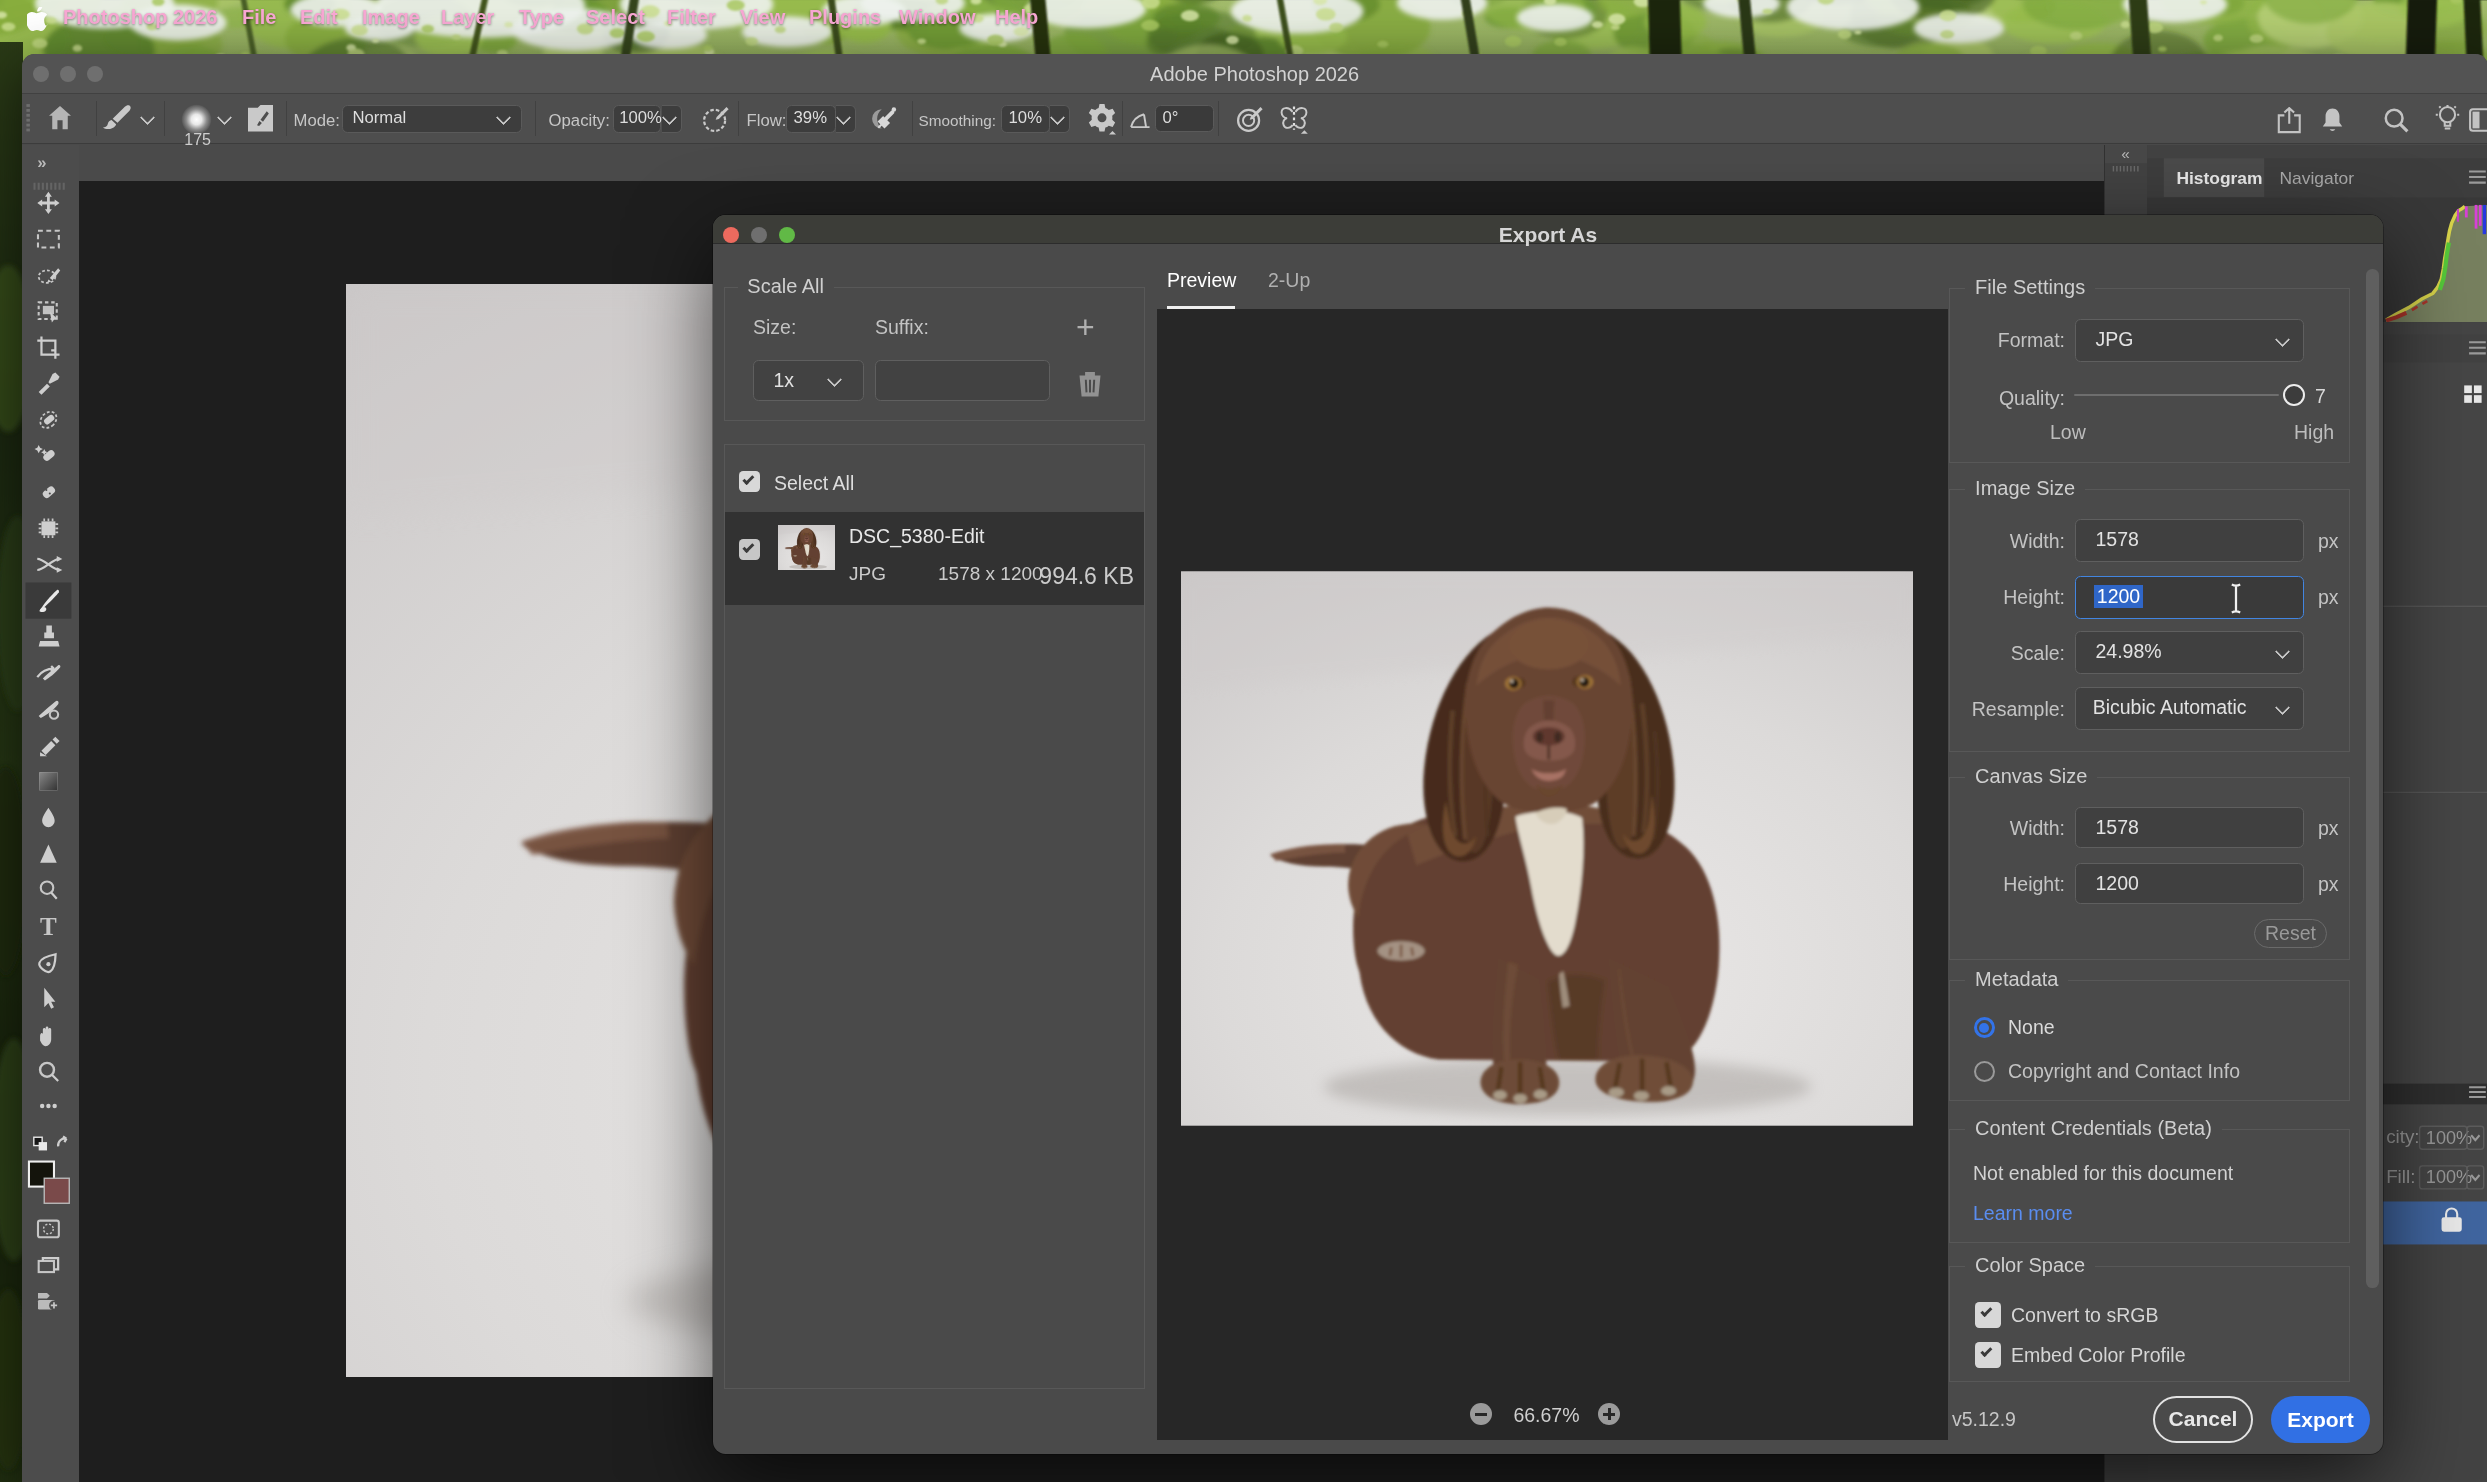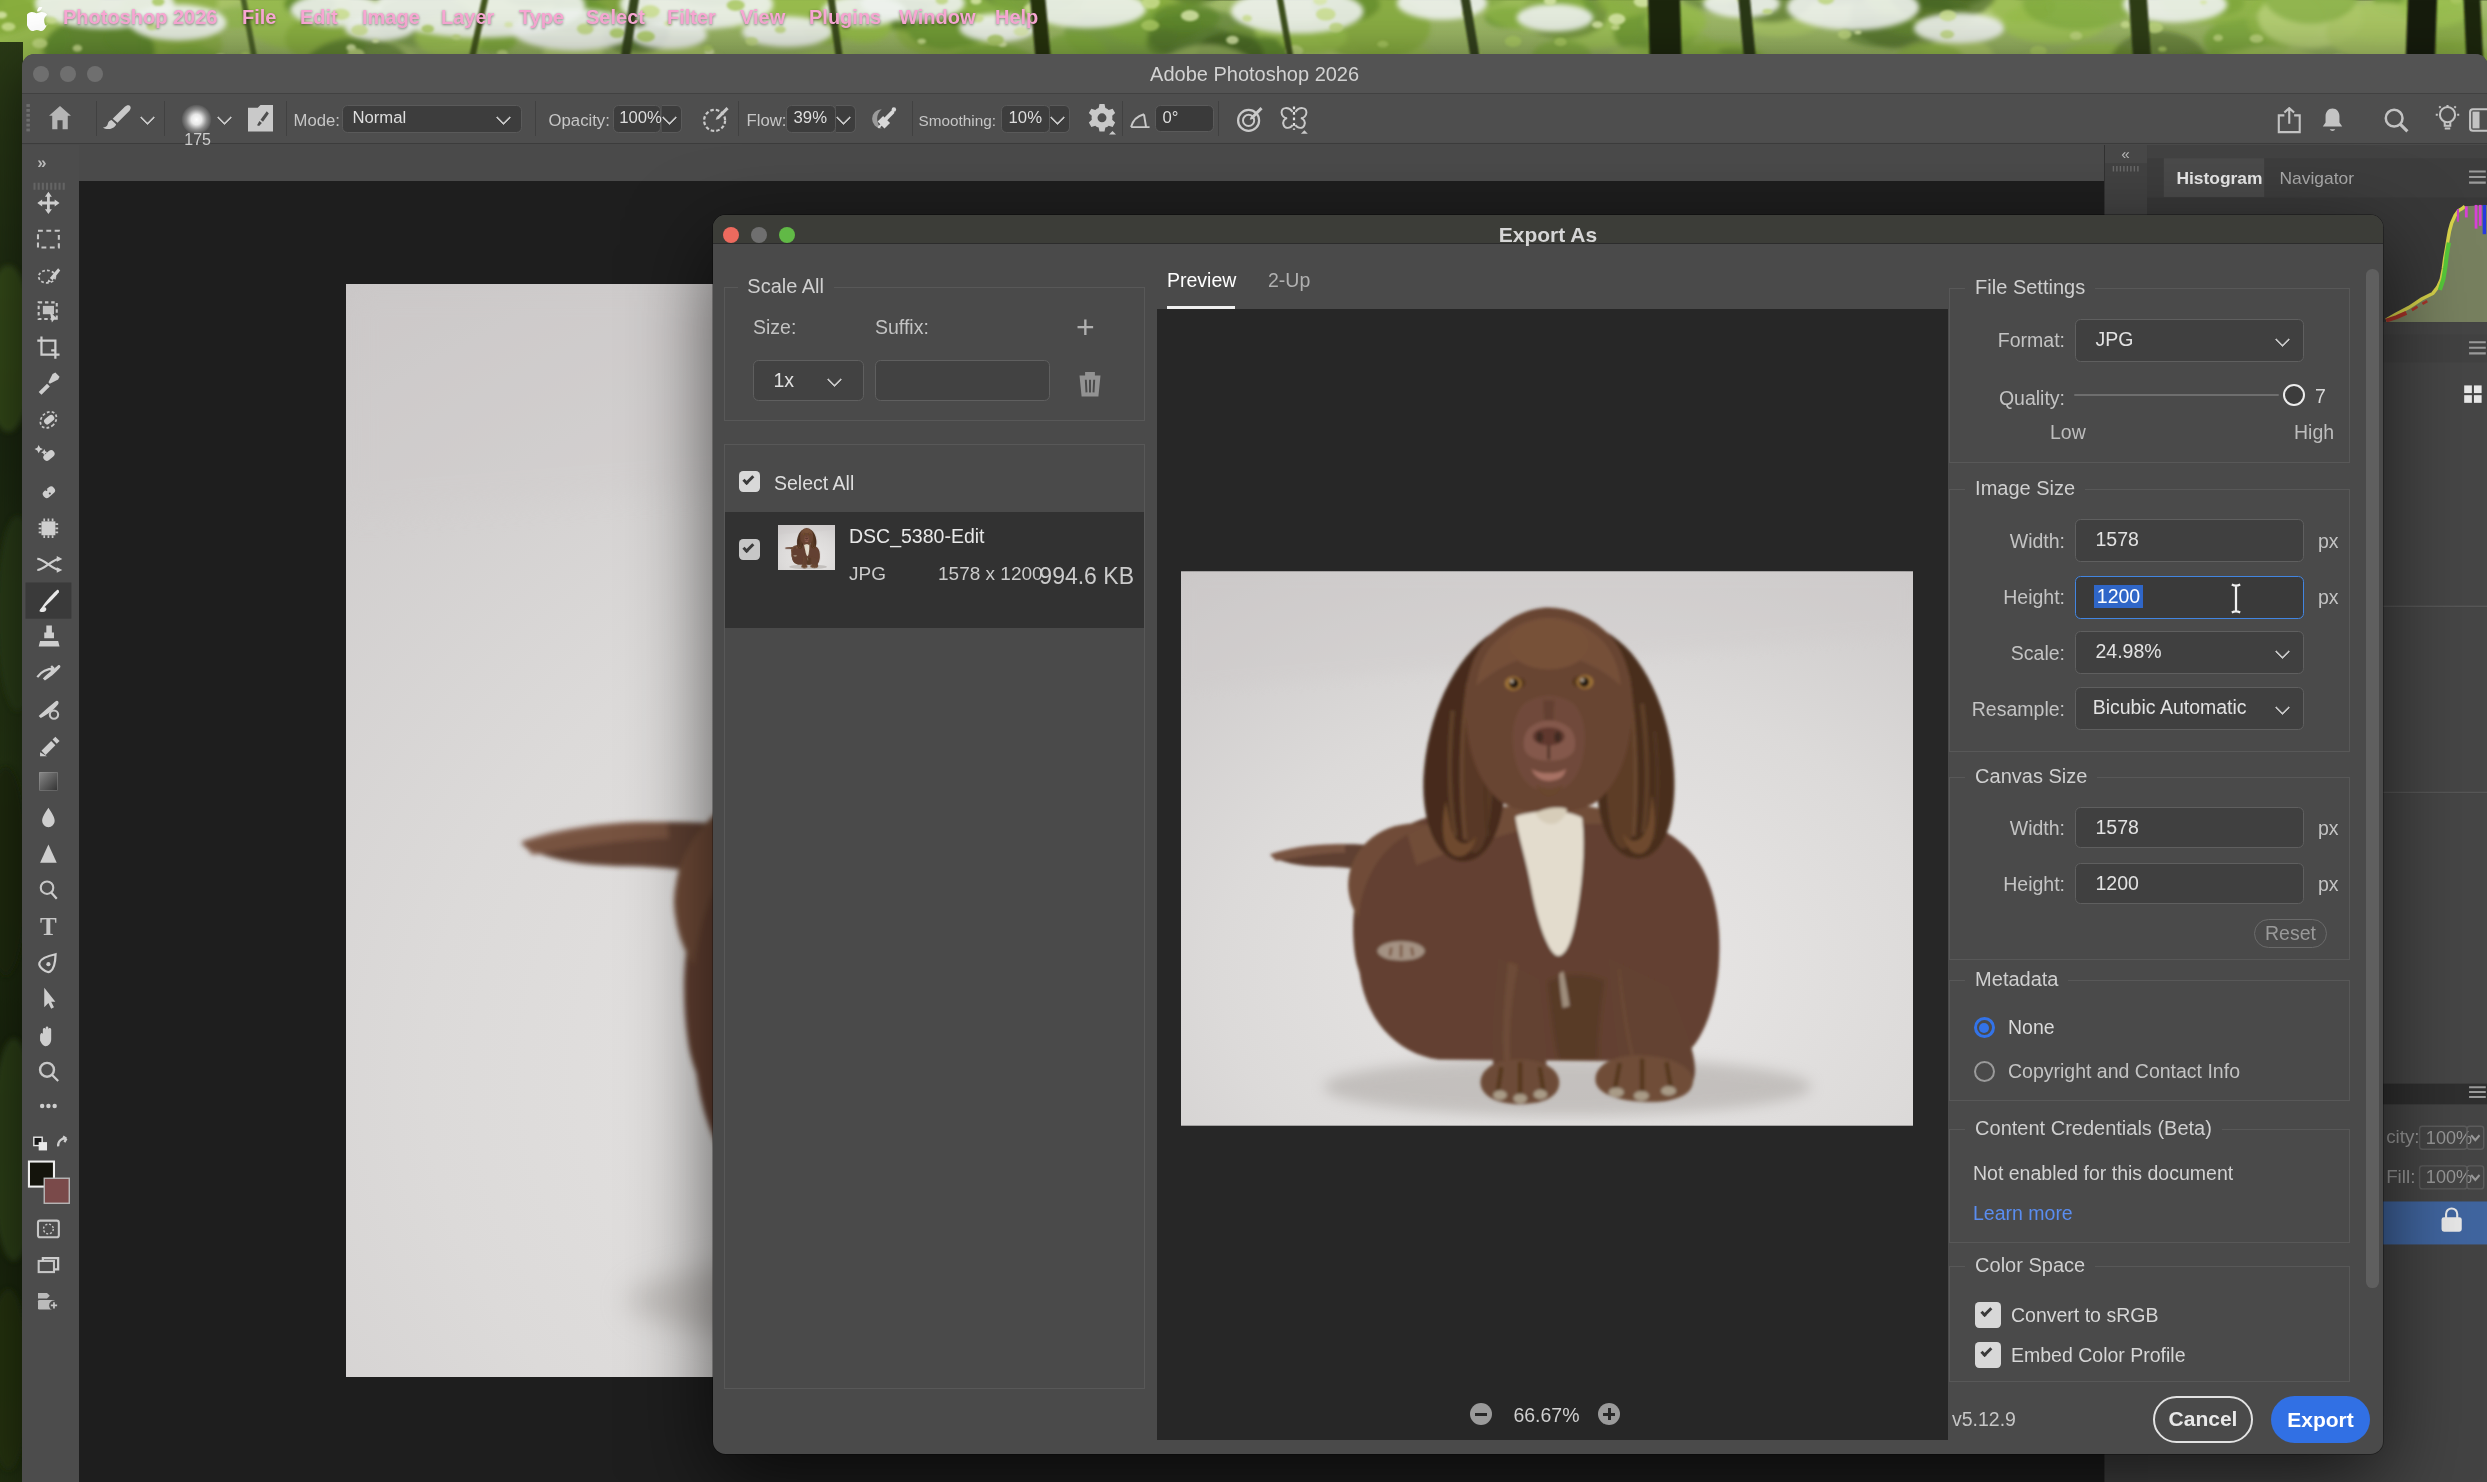--- a/index.html
+++ b/index.html
@@ -820,21 +820,21 @@
     <svg class="abs" style="left:353px;top:82px" width="24" height="28" viewBox="0 0 17 20">
           <path fill="#9a9a9a" d="M1,4 L16,4 L14.5,19 L2.5,19 Z M5,1.5 L12,1.5 L12,4 L5,4 Z" opacity="0.9"></path>
           <path d="M5.5,7 L6,16 M8.5,7 L8.5,16 M11.5,7 L11,16" stroke="#4a4a4a" stroke-width="1.4"></path>
         </svg>
   </div>
   <div class="fieldset" style="left:11px;top:229px;width:421px;height:945px;">
     <div class="checkbox" style="left:14px;top:26px;width:21px;height:21px;">
           <div class="check" style="left:4.2px;top:4.9px;"></div>
         </div>
     <div class="flabel" style="left:49px;top:26.5px;color:#dedede;">Select All</div>
-    <div class="abs" style="left:0;top:67px;width:419px;height:116px;background:#323232;">
+    <div class="abs" style="left:0;top:67px;width:419px;height:93px;background:#323232;">
       <div class="checkbox" style="left:14px;top:27px;width:21px;height:21px;background:#c6c6c6;">
             <div class="check" style="left:4.2px;top:4.9px;"></div>
           </div>
       <svg class="abs" style="left:53px;top:12.5px;width:57px;height:45px;" viewBox="0 0 1051 796" preserveAspectRatio="none">
             <use href="#dogart"></use>
           </svg>
       <div class="flabel" style="left:124px;top:12.5px;color:#e8e8e8;">DSC_5380-Edit</div>
       <div class="flabel" style="left:124px;top:51px;color:#cbcbcb;font-size:19px;">JPG</div>
       <div class="flabel" style="left:213px;top:51px;color:#cbcbcb;font-size:19px;">1578 x 1200</div>
       <div class="flabel" style="left:305px;top:51px;width:104px;text-align:right;color:#cbcbcb;font-size:23px;">994.6 KB</div>

